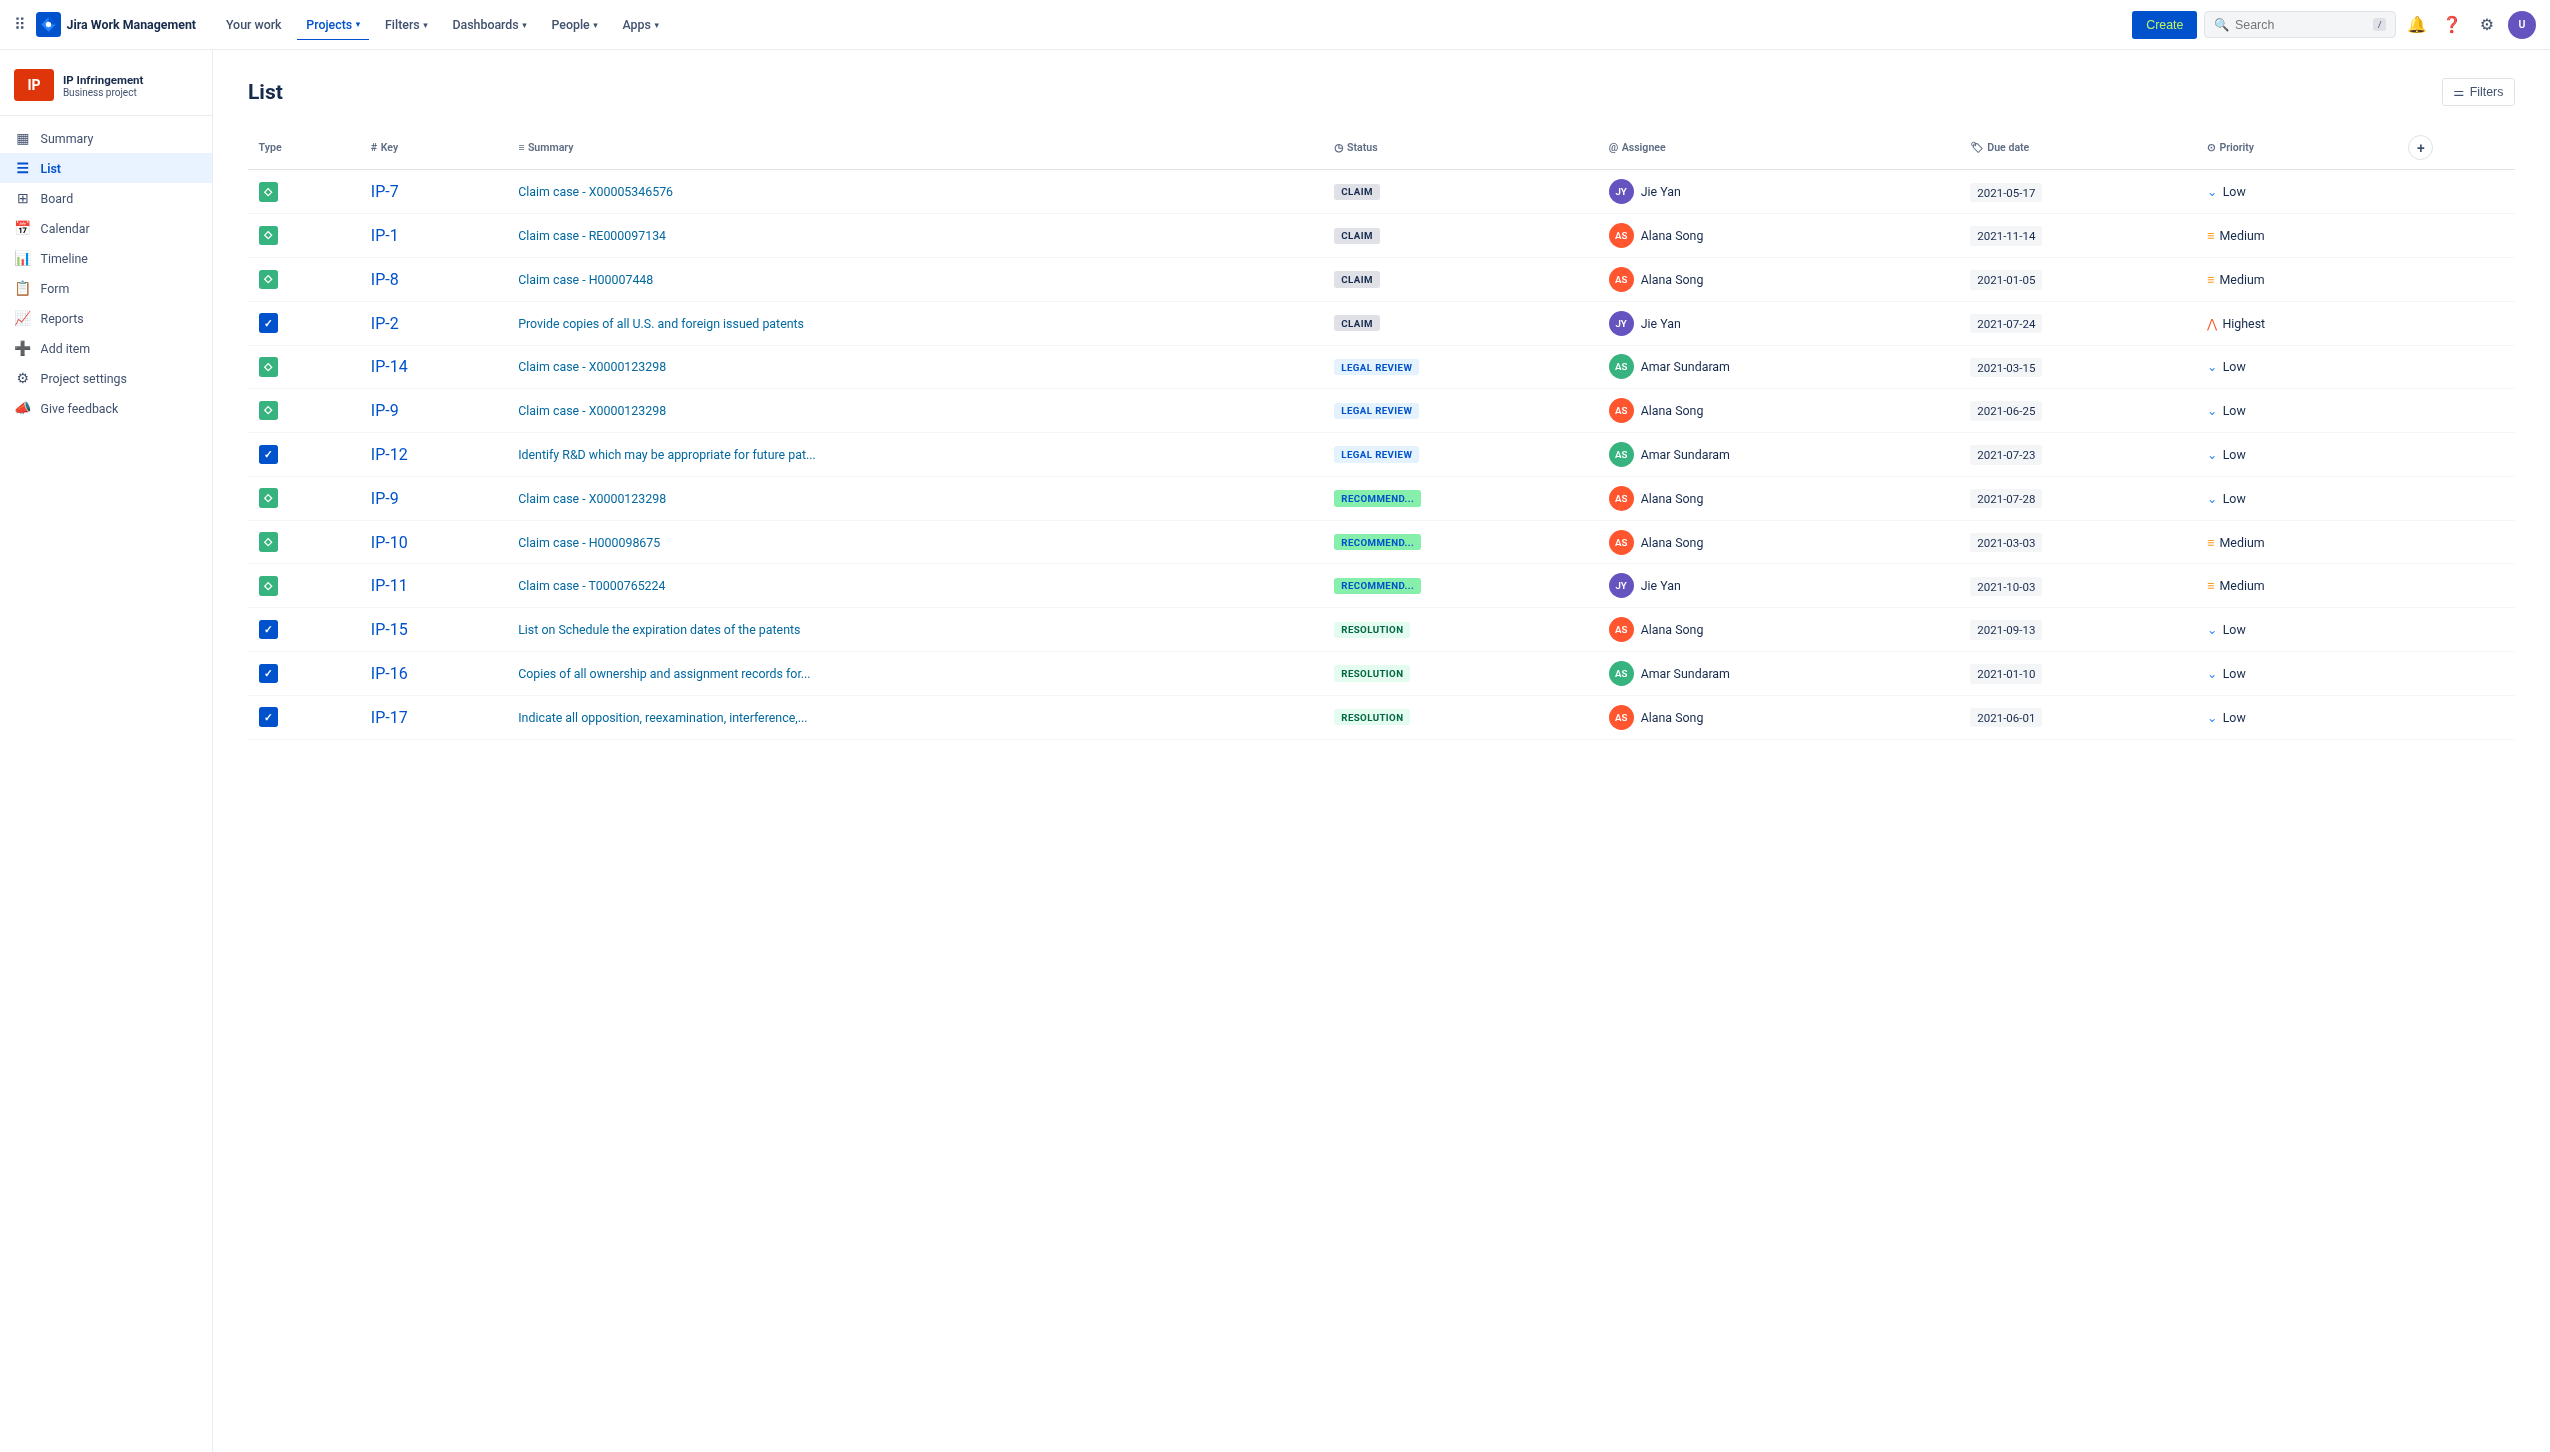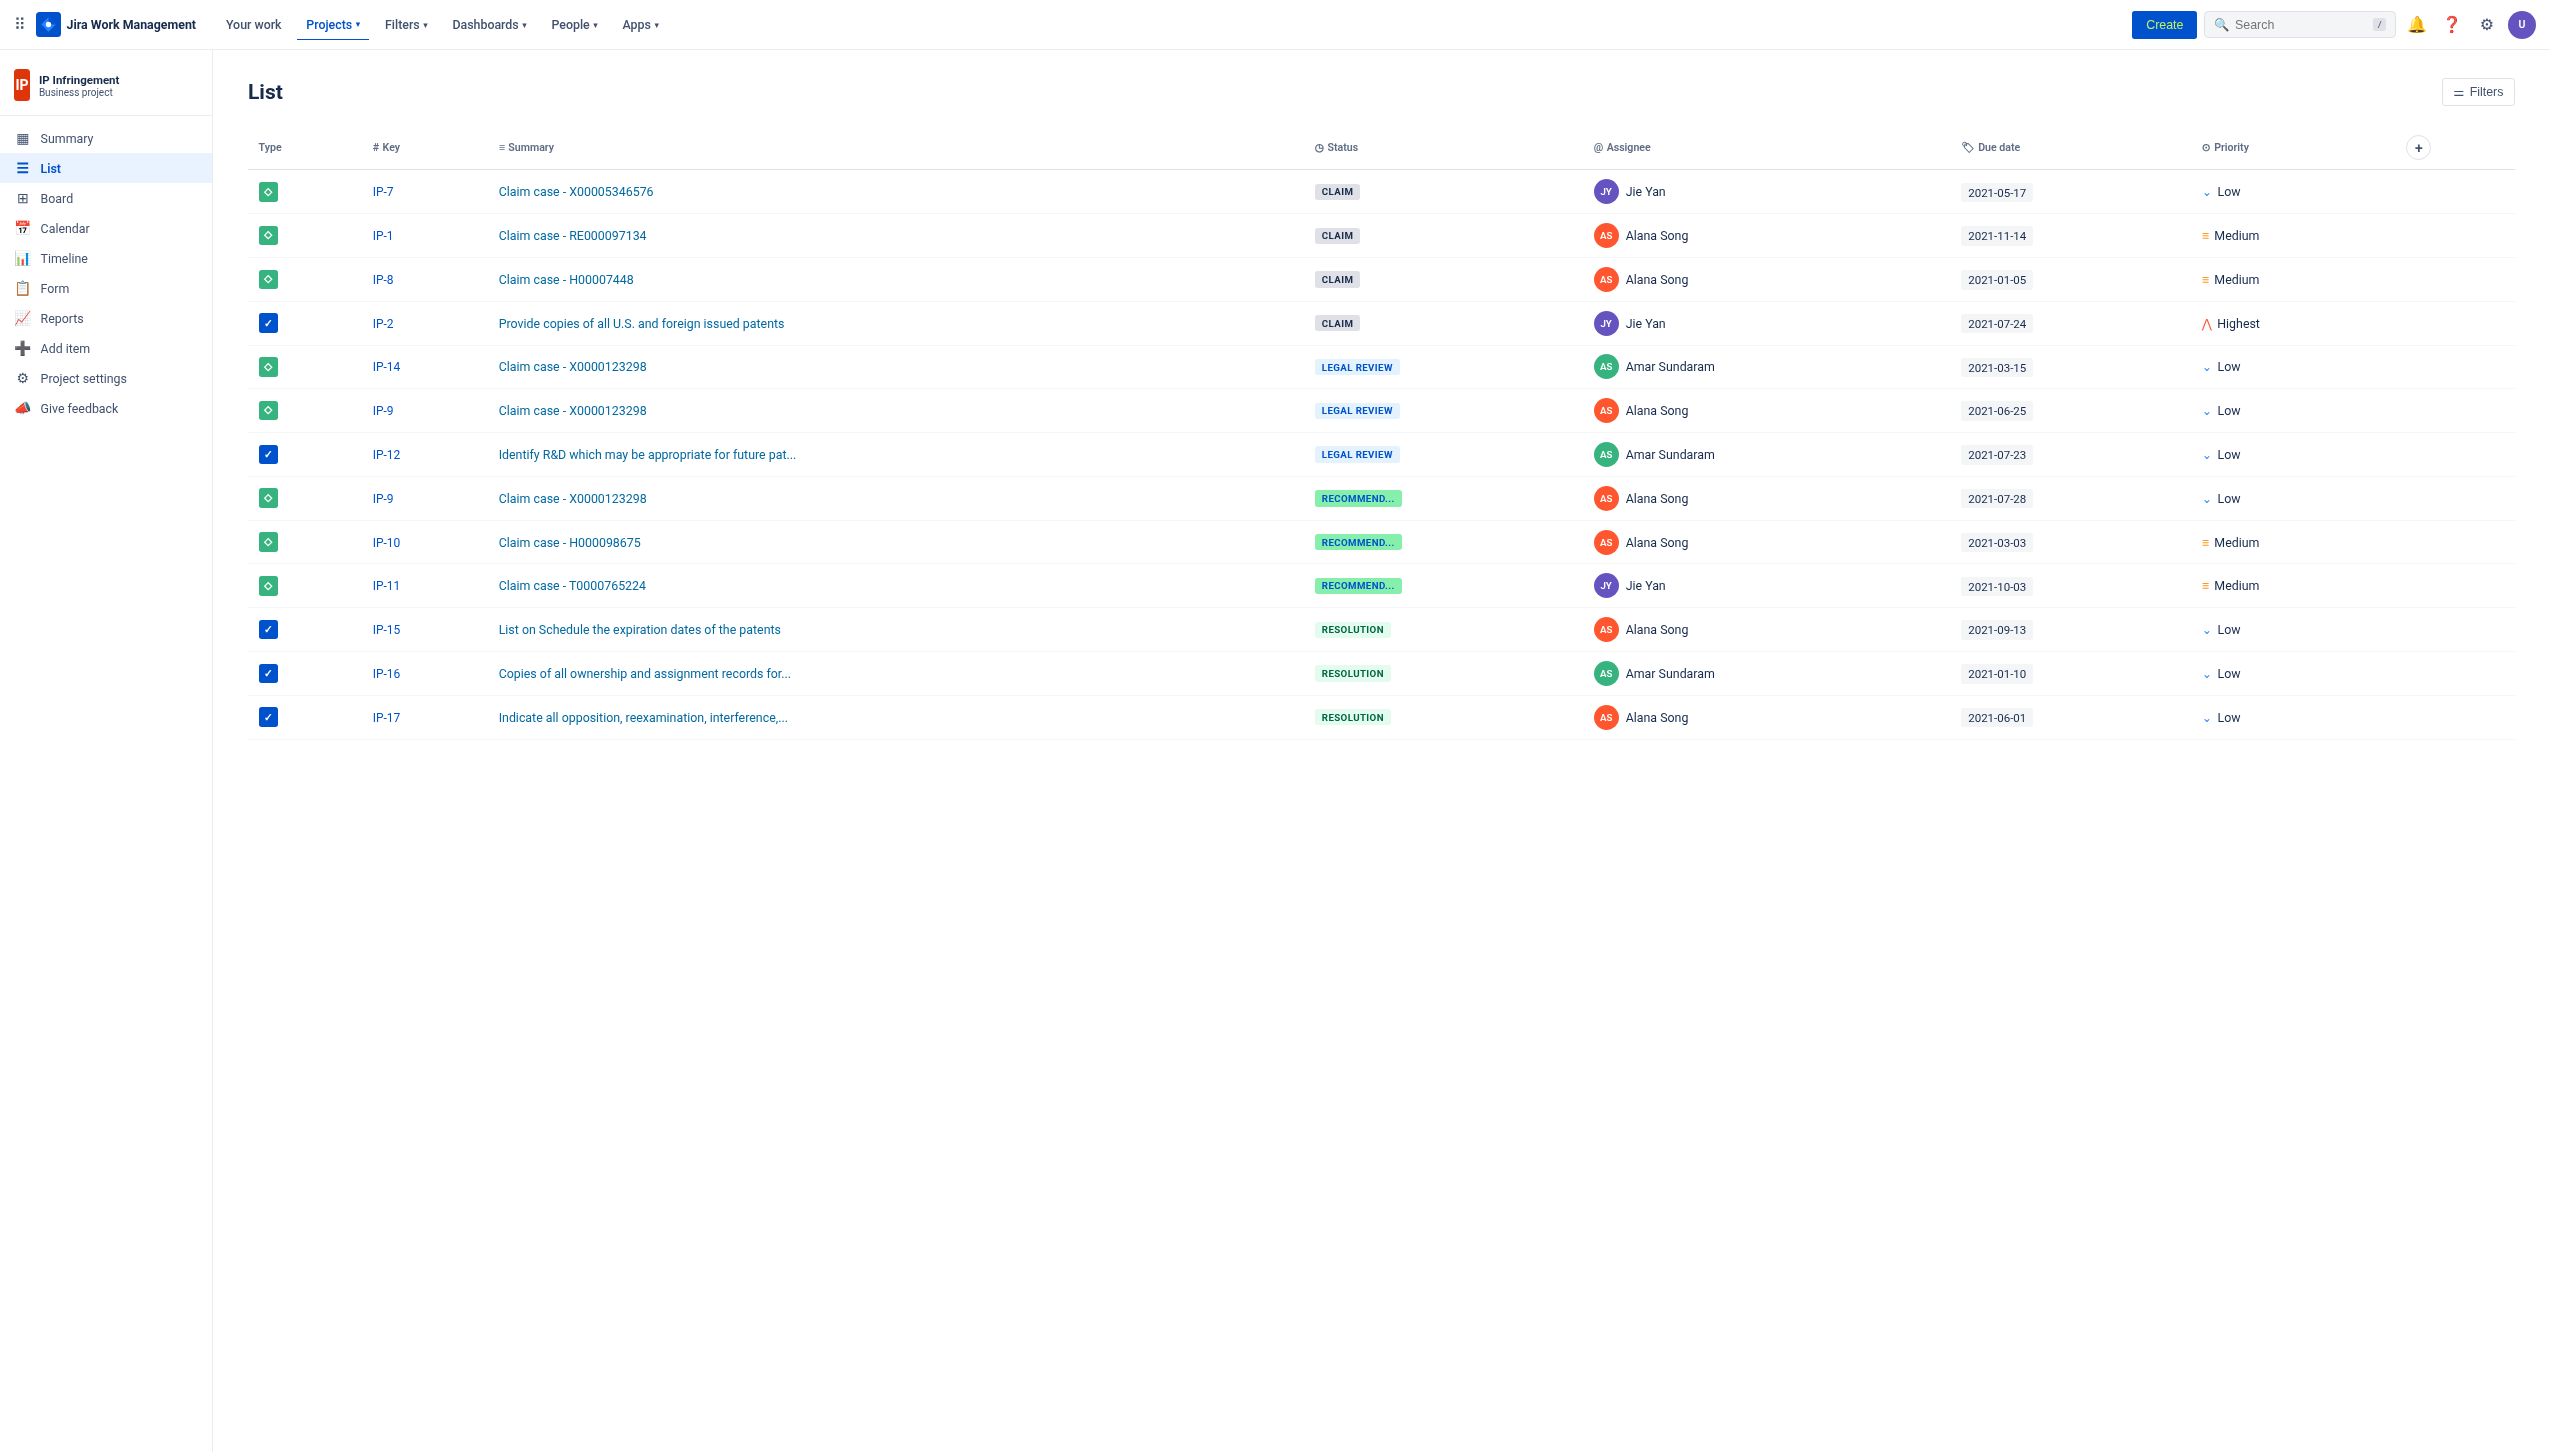--- a/index.html
+++ b/index.html
@@ -60,21 +60,21 @@
     .sidebar {
       width: 213px; min-width: 213px; background: #fff;
       border-right: 0.9px solid #ebecf0; overflow-y: auto;
       padding: 10.6px 0;
     }
     .sidebar-project {
       display: flex; align-items: center; gap: 8.9px;
       padding: 8.9px 14px 14px; border-bottom: 0.9px solid #ebecf0; margin-bottom: 7px;
     }
     .sidebar-project-icon {
-      width: 16px; height: 32px; background: #de350b;
+      width: 40px; height: 32px; background: #de350b;
       border-radius: 3.5px; display: flex; align-items: center;
       justify-content: center; color: #fff; font-size: 14px; font-weight: 700;
     }
     .sidebar-project-name { font-size: 11.5px; font-weight: 700; color: #172b4d; line-height: 1.3; }
     .sidebar-project-type { font-size: 10px; color: #42526e; }
     .sidebar-item {
       display: flex; align-items: center; gap: 8.9px;
       padding: 7px 14px; cursor: pointer; color: #42526e;
       font-size: 12.4px; border-radius: 0;
     }
@@ -98,21 +98,21 @@
     table { width: 100%; border-collapse: collapse; }
     thead tr { border-bottom: 1.8px solid #dfe1e6; }
     thead th {
       padding: 8.9px 10.6px; text-align: left; font-size: 10.6px;
       font-weight: 600; color: #5e6c84; white-space: nowrap;
     }
     thead th .col-header { display: flex; align-items: center; gap: 3.5px; }
     tbody tr { border-bottom: 0.9px solid #f4f5f7; }
     tbody td { padding: 8.9px 10.6px; font-size: 12.4px; color: #172b4d; }
 
-    .key-link { color: #0052cc; font-size: 12px; text-decoration: none; }
+    .key-link { color: #0052cc; font-size: 16px; text-decoration: none; }
 
     .summary-text { color: #0369a1; }
 
     .status-badge {
       display: inline-block; padding: 2.7px 7px; border-radius: 2.7px;
       font-size: 9.7px; font-weight: 700; letter-spacing: 0.4px;
     }
     .status-claim { background: #dfe1e6; color: #172b4d; }
     .status-legal { background: #e3f2fd; color: #0052cc; }
     .status-recommend { background: #86efac; color: #0052cc; }

